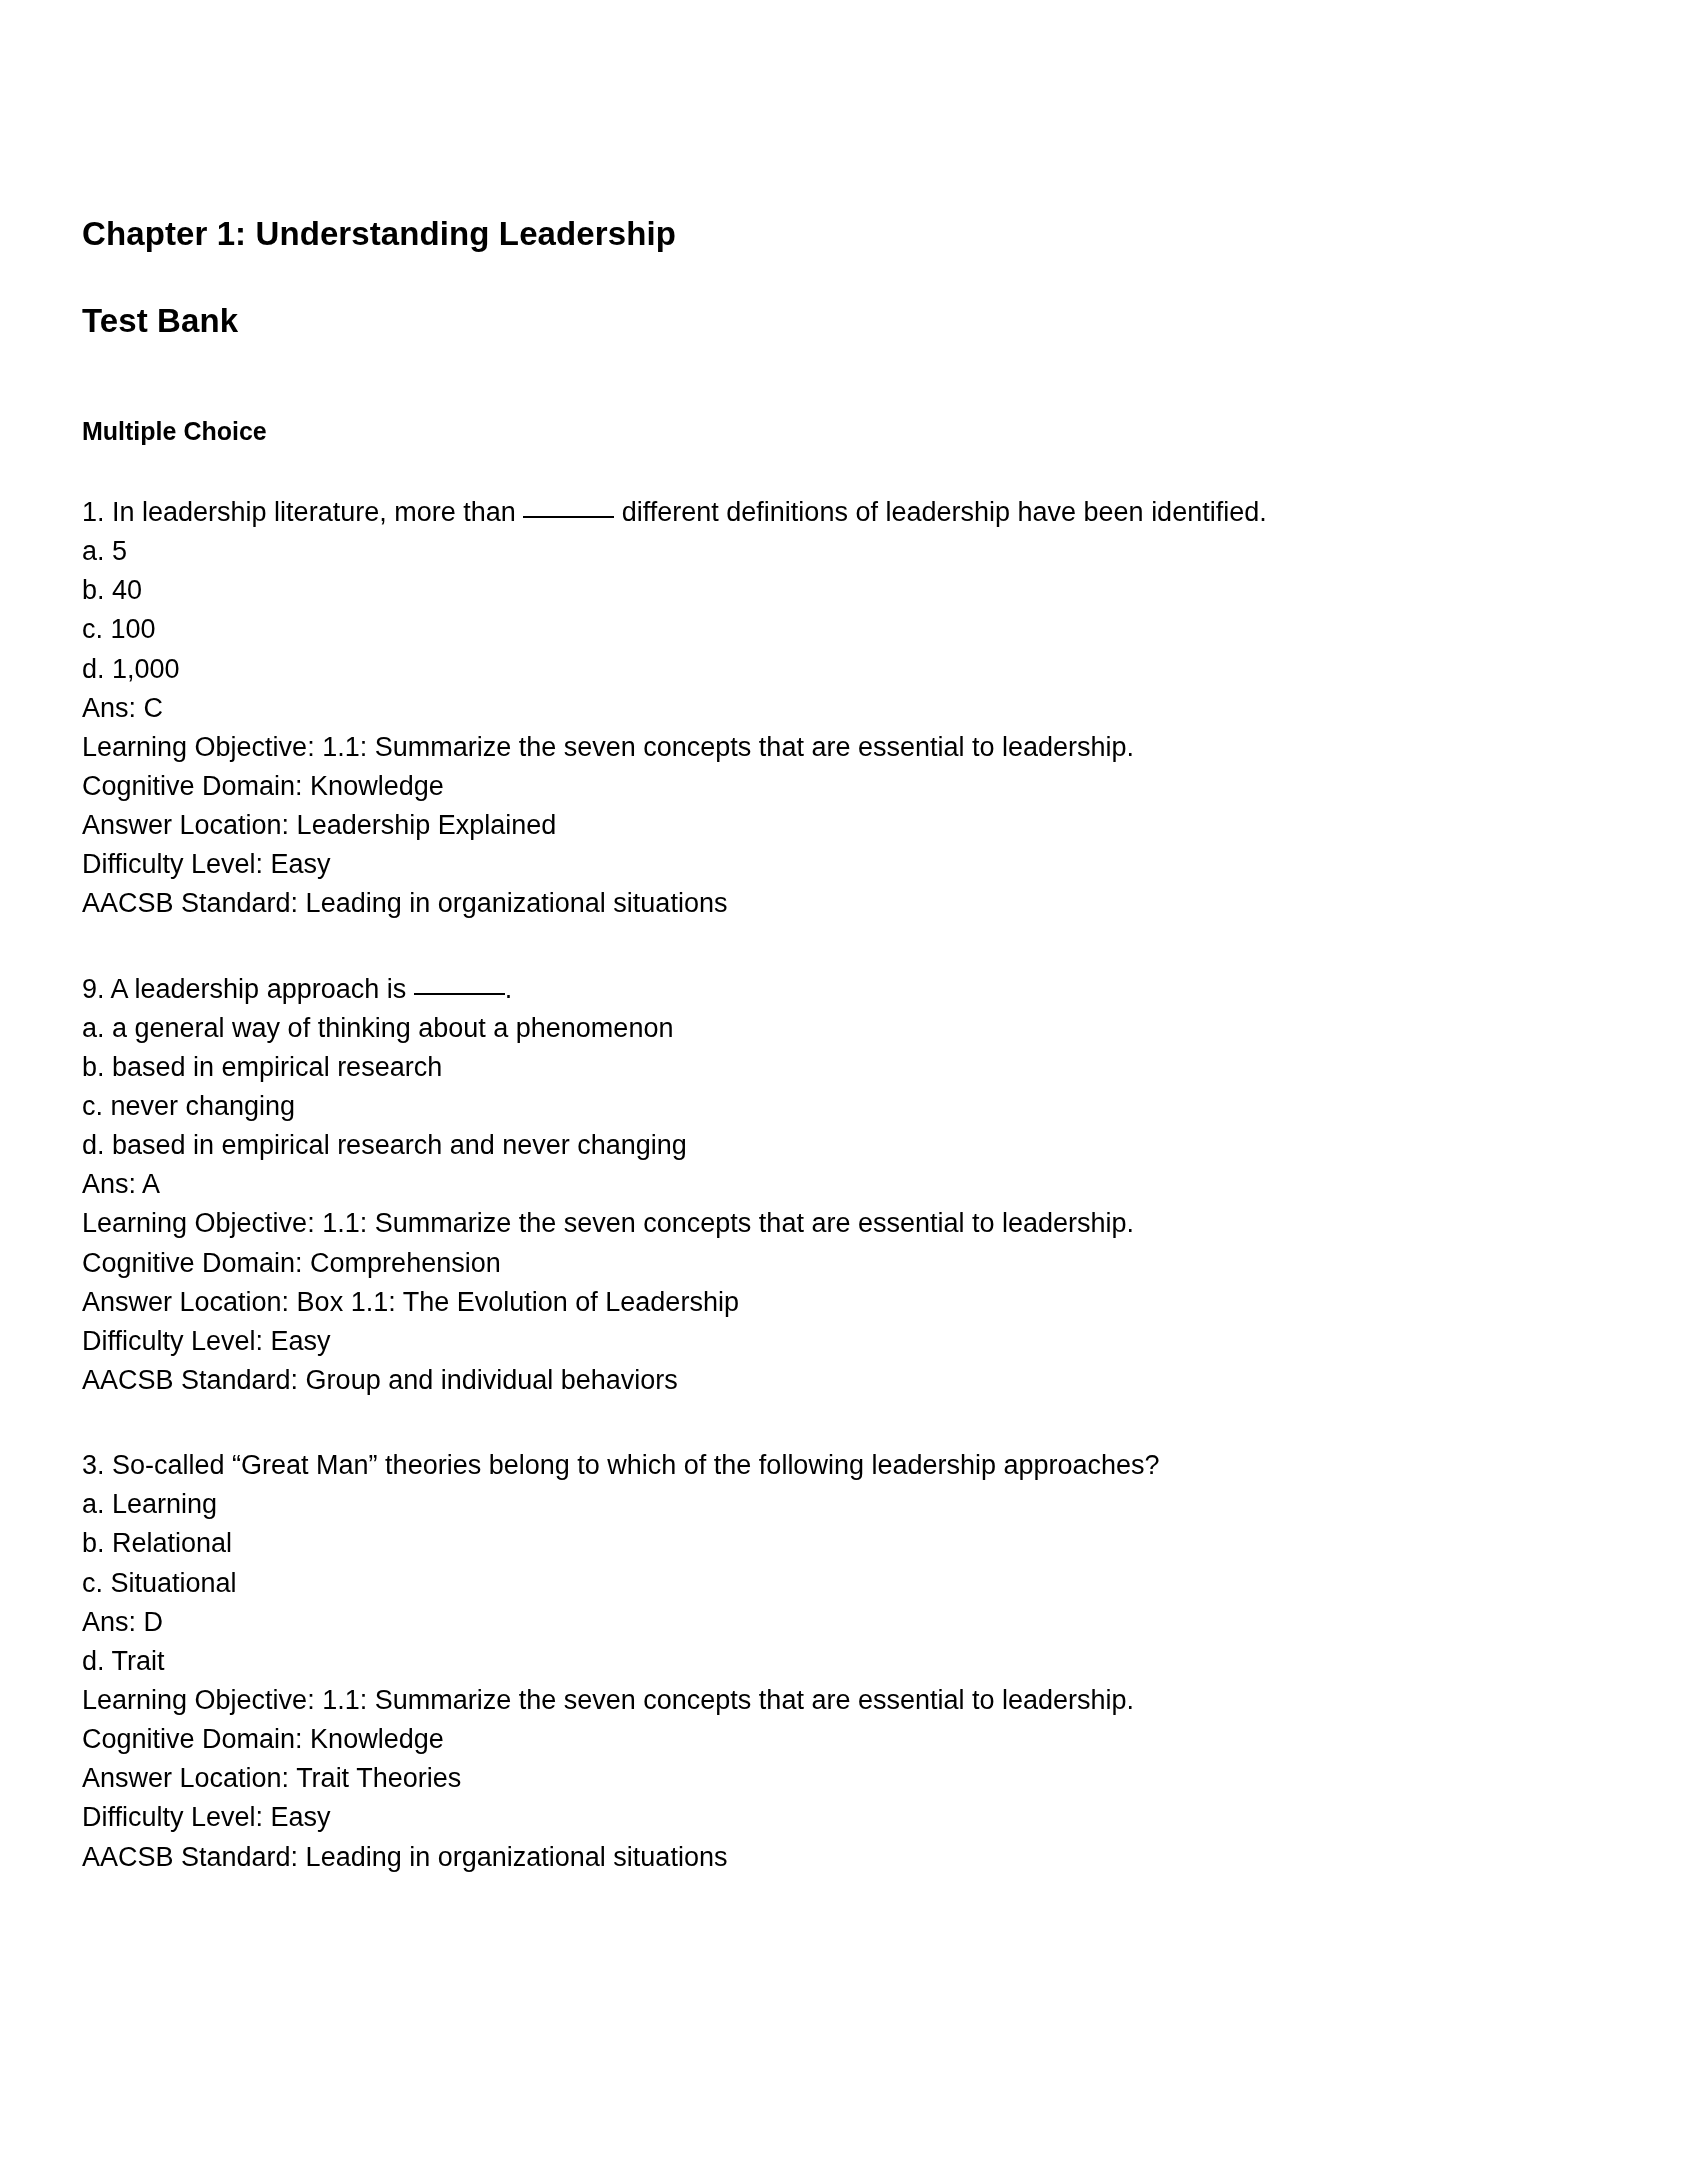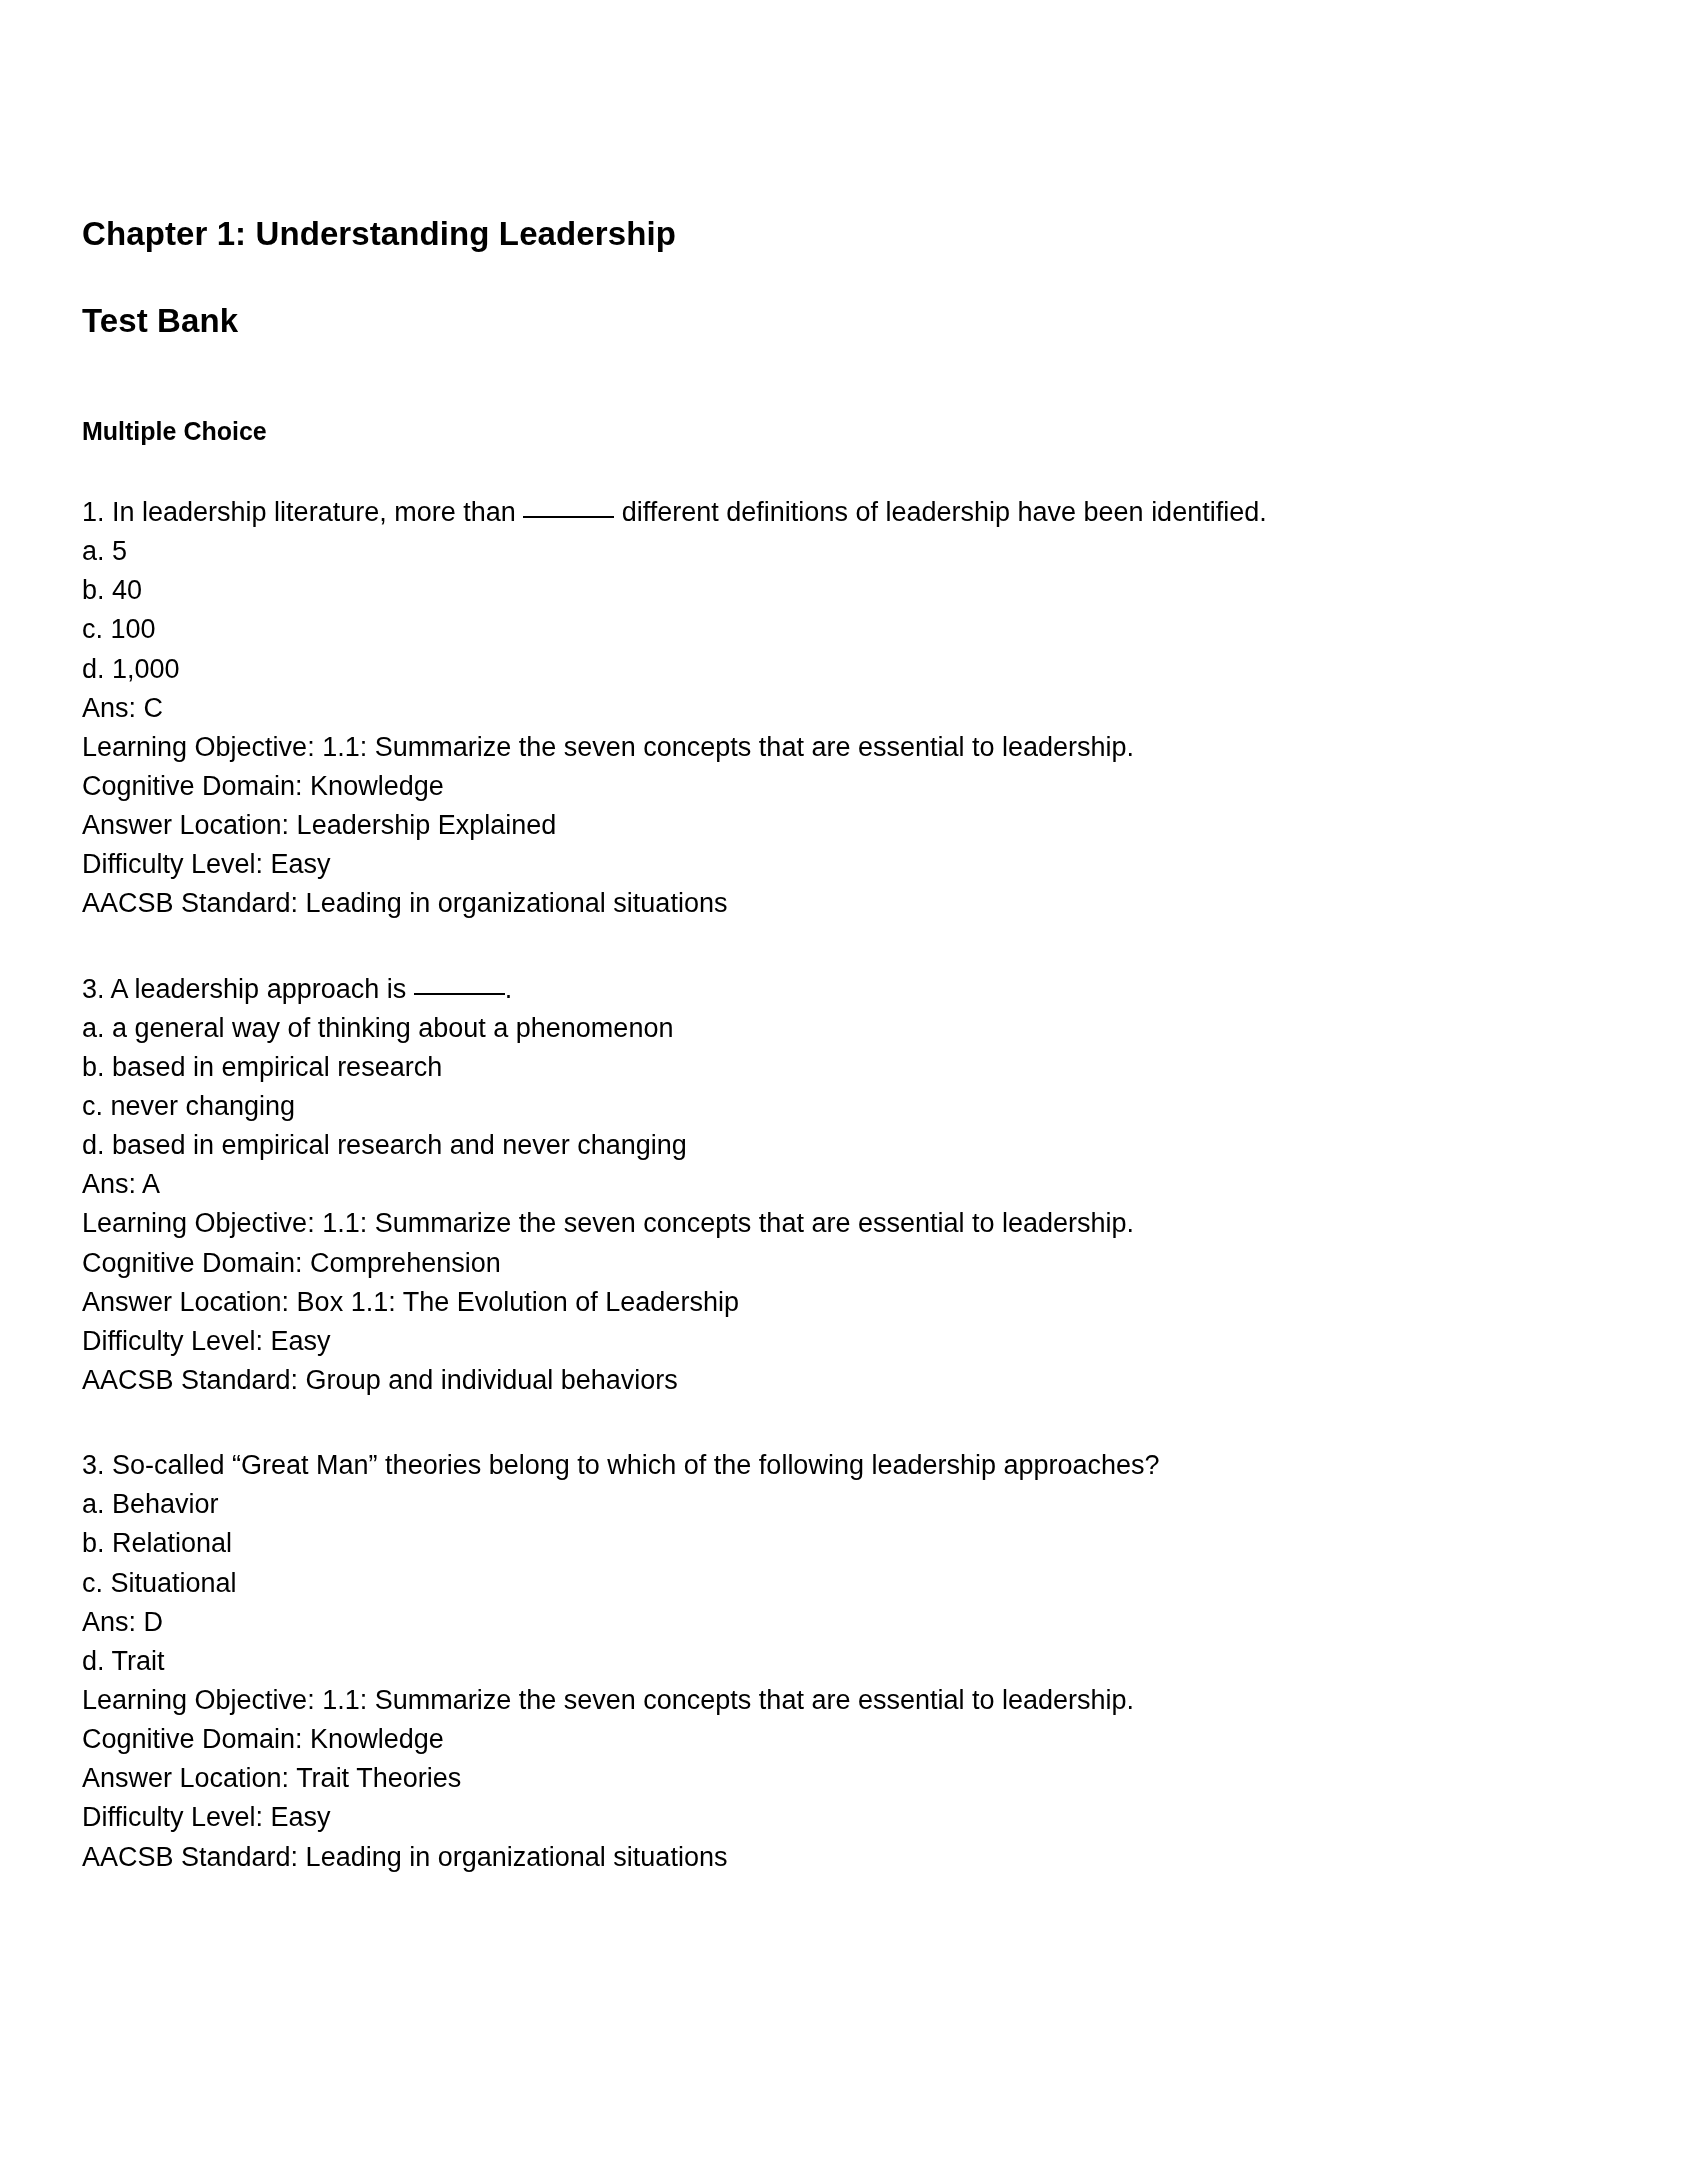--- a/index.html
+++ b/index.html
@@ -82,36 +82,36 @@
     <p class="q-line">d. 1,000</p>
     <p class="q-line">Ans: C</p>
     <p class="q-line">Learning Objective: 1.1: Summarize the seven concepts that are essential to leadership.</p>
     <p class="q-line">Cognitive Domain: Knowledge</p>
     <p class="q-line">Answer Location: Leadership Explained</p>
     <p class="q-line">Difficulty Level: Easy</p>
     <p class="q-line">AACSB Standard: Leading in organizational situations</p>
   </div>
 
   <div class="question-block">
-    <p class="q-stem"><span>3. A leadership approach is </span><span class="blank"></span><span>.</span></p>
+    <p class="q-stem"><span>9. A leadership approach is </span><span class="blank"></span><span>.</span></p>
     <p class="q-line">a. a general way of thinking about a phenomenon</p>
     <p class="q-line">b. based in empirical research</p>
     <p class="q-line">c. never changing</p>
     <p class="q-line">d. based in empirical research and never changing</p>
     <p class="q-line">Ans: A</p>
     <p class="q-line">Learning Objective: 1.1: Summarize the seven concepts that are essential to leadership.</p>
     <p class="q-line">Cognitive Domain: Comprehension</p>
     <p class="q-line">Answer Location: Box 1.1: The Evolution of Leadership</p>
     <p class="q-line">Difficulty Level: Easy</p>
     <p class="q-line">AACSB Standard: Group and individual behaviors</p>
   </div>
 
   <div class="question-block">
     <p class="q-stem">3. So-called “Great Man” theories belong to which of the following leadership approaches?</p>
-    <p class="q-line">a. Behavior</p>
+    <p class="q-line">a. Learning</p>
     <p class="q-line">b. Relational</p>
     <p class="q-line">c. Situational</p>
     <p class="q-line">Ans: D</p>
     <p class="q-line">d. Trait</p>
     <p class="q-line">Learning Objective: 1.1: Summarize the seven concepts that are essential to leadership.</p>
     <p class="q-line">Cognitive Domain: Knowledge</p>
     <p class="q-line">Answer Location: Trait Theories</p>
     <p class="q-line">Difficulty Level: Easy</p>
     <p class="q-line">AACSB Standard: Leading in organizational situations</p>
   </div>

